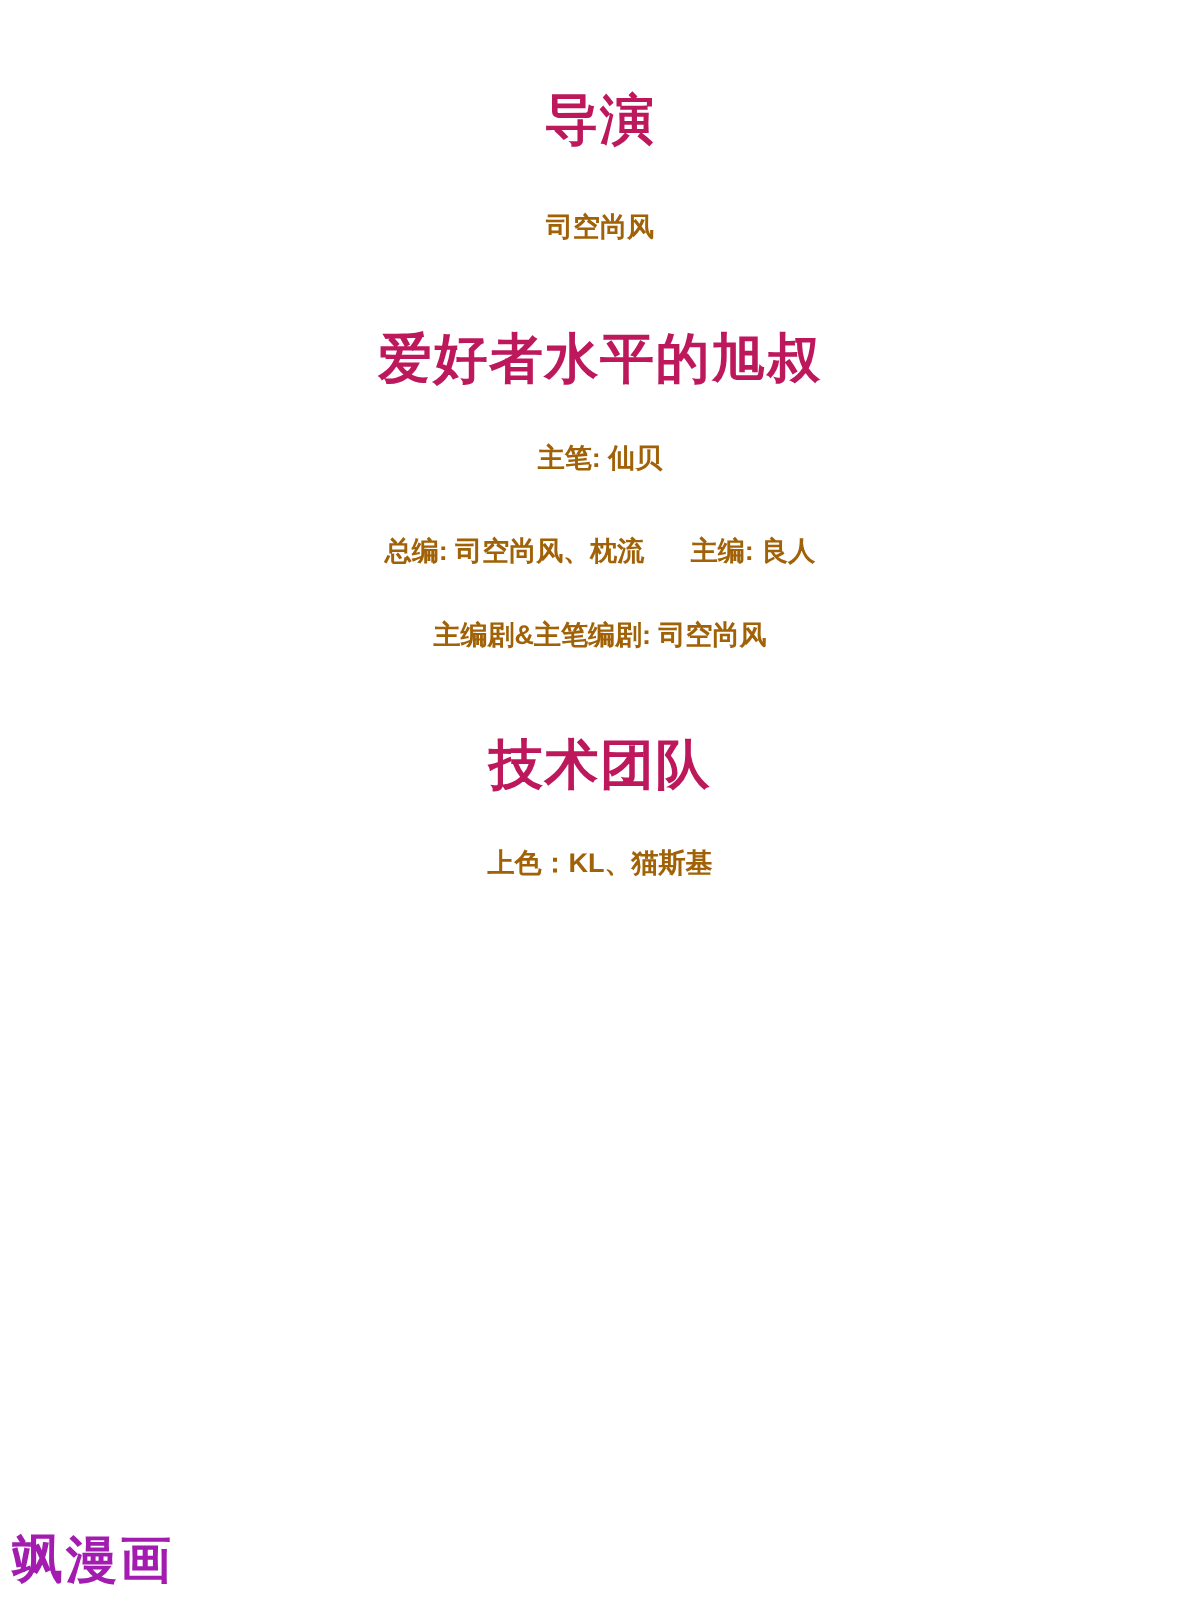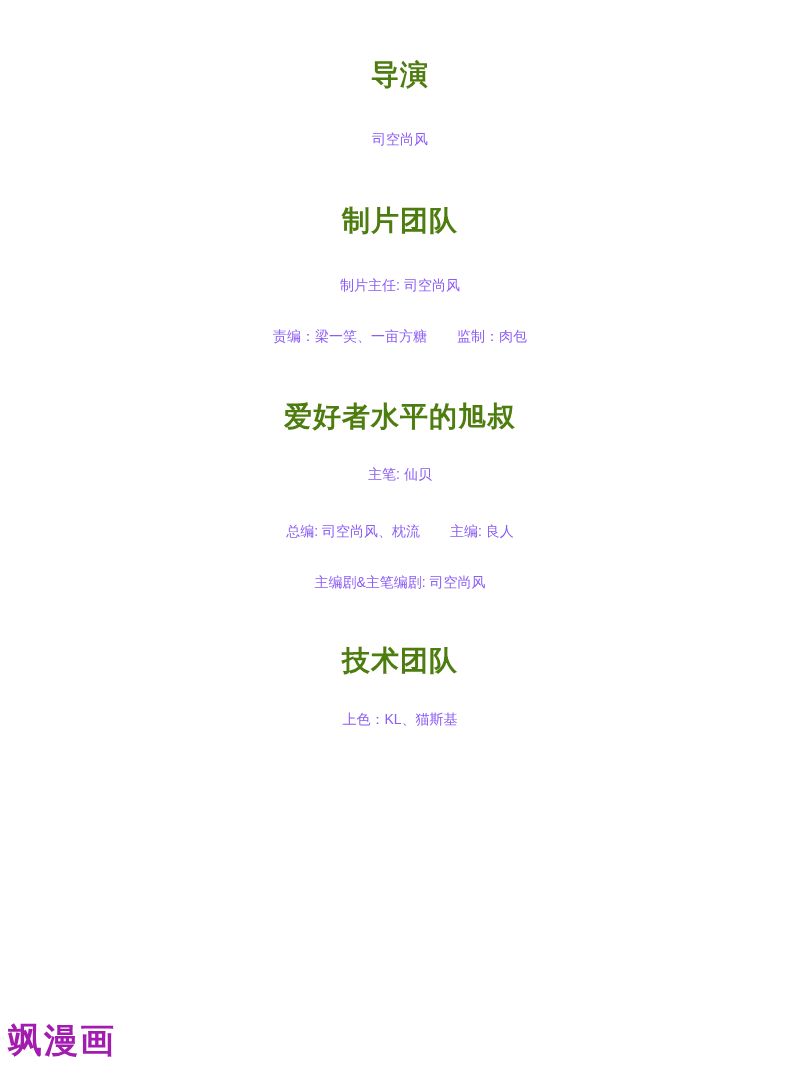--- a/index.html
+++ b/index.html
@@ -18,36 +18,36 @@
   .credits {
     width: 100%;
     box-sizing: border-box;
     padding: 30px 40px 0 40px;
     text-align: center;
   }
   .section {
     margin: 0;
   }
   .section-title {
-    font-size: 28px;
+    font-size: 36px;
     font-weight: bold;
-    color: #4d7c0f;
+    color: #be185d;
     letter-spacing: 1px;
     margin: 0;
     line-height: 1.2;
   }
   .section-head-sp-1 { padding-top: 28px; }
   .section-head-sp-2 { padding-top: 56px; }
   .section-head-sp-3 { padding-top: 54px; }
   .section-head-sp-4 { padding-top: 52px; }
 
   .line {
-    font-size: 14px;
-    font-weight: normal;
-    color: #8b5cf6;
+    font-size: 18px;
+    font-weight: bold;
+    color: #a16207;
     line-height: 1.35;
     margin: 0;
     padding-top: 0;
   }
   .line-gap-first { margin-top: 38px; }
   .line-gap { margin-top: 32px; }
 
   .gap-wide { margin-left: 26px; }
 
   .watermark {
@@ -65,28 +65,20 @@
 </head>
 <body>
 
 <div class="credits">
 
   <div class="section">
     <div class="section-title section-head-sp-1">导演</div>
     <div class="line line-gap-first">司空尚风</div>
   </div>
 
-  <div class="section">
-    <div class="section-title section-head-sp-2">制片团队</div>
-    <div class="line line-gap-first">制片主任: 司空尚风</div>
-    <div class="line line-gap">
-      <span>责编：梁一笑、一亩方糖</span>
-      <span class="gap-wide">监制：肉包</span>
-    </div>
-  </div>
 
   <div class="section">
     <div class="section-title section-head-sp-3">爱好者水平的旭叔</div>
     <div class="line line-gap">主笔: 仙贝</div>
     <div class="line line-gap-first">
       <span>总编: 司空尚风、枕流</span>
       <span class="gap-wide">主编: 良人</span>
     </div>
     <div class="line line-gap">主编剧&amp;主笔编剧: 司空尚风</div>
   </div>

